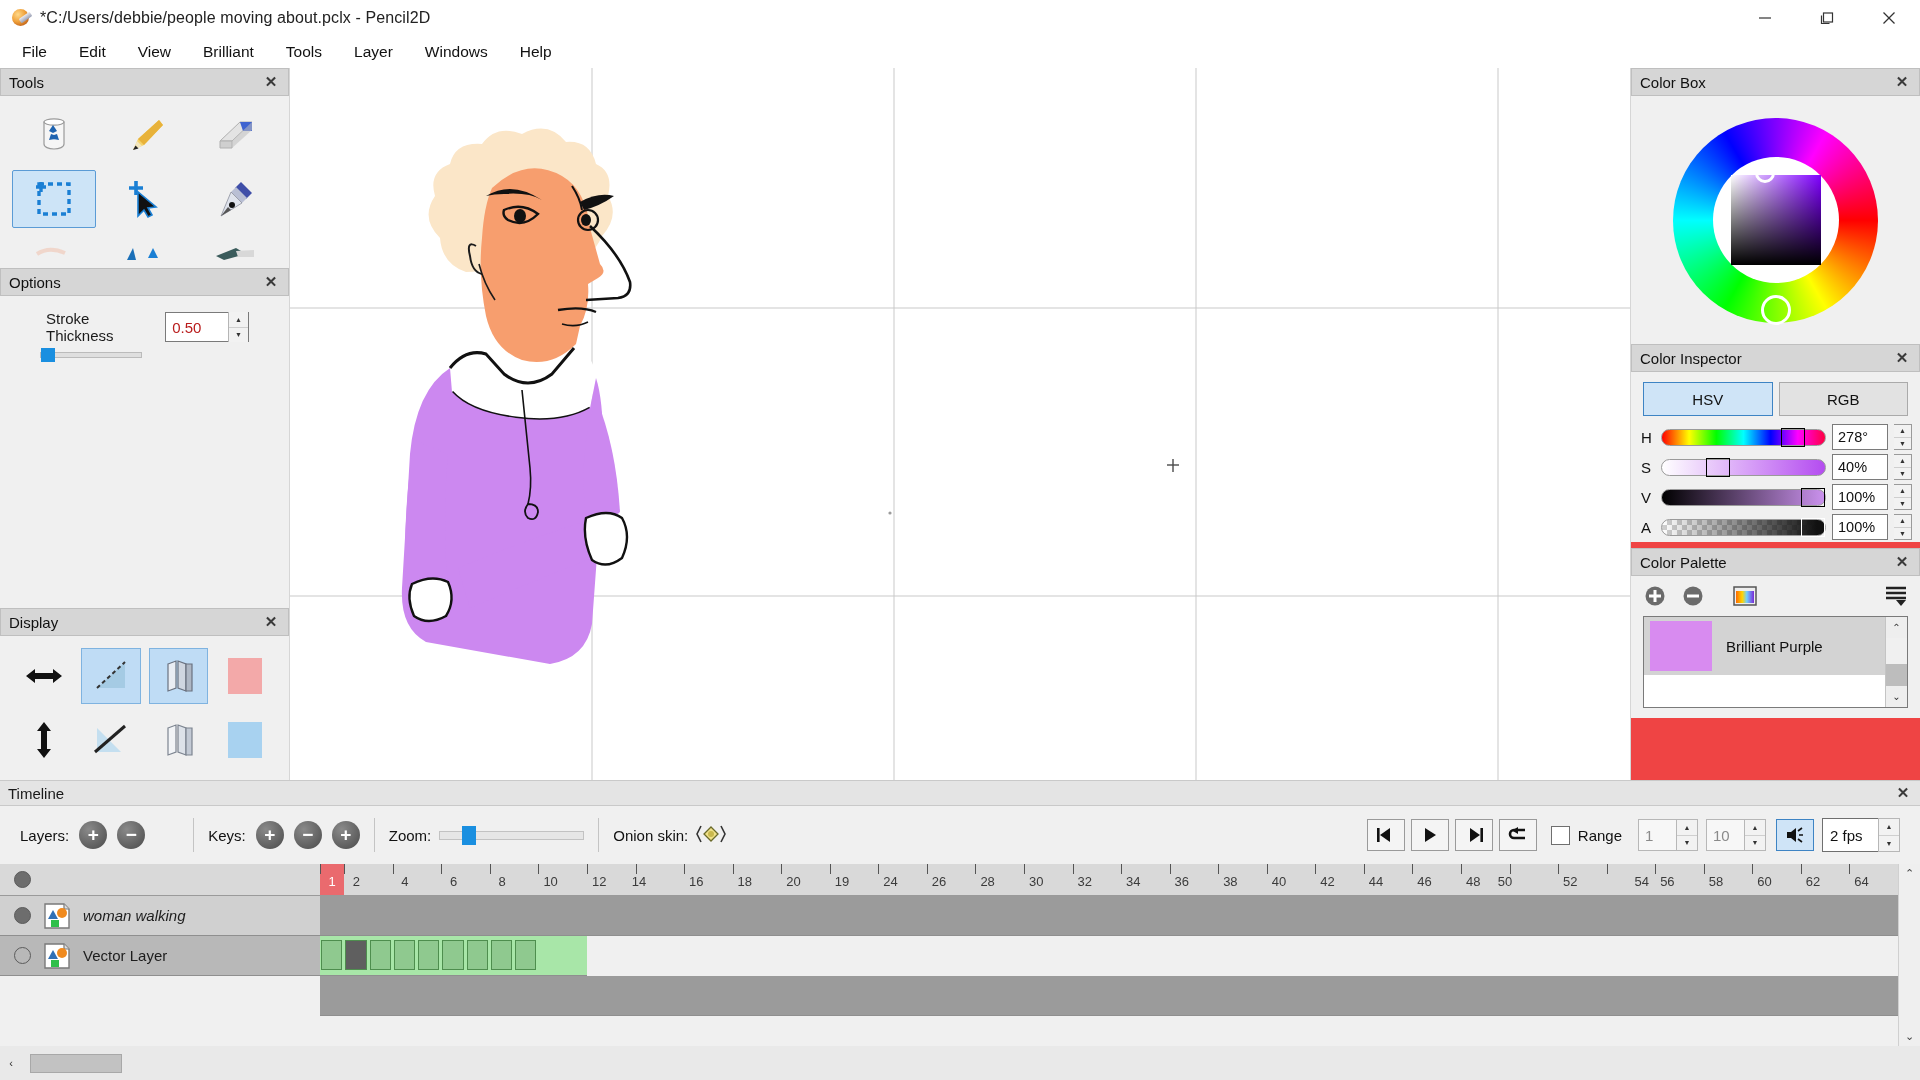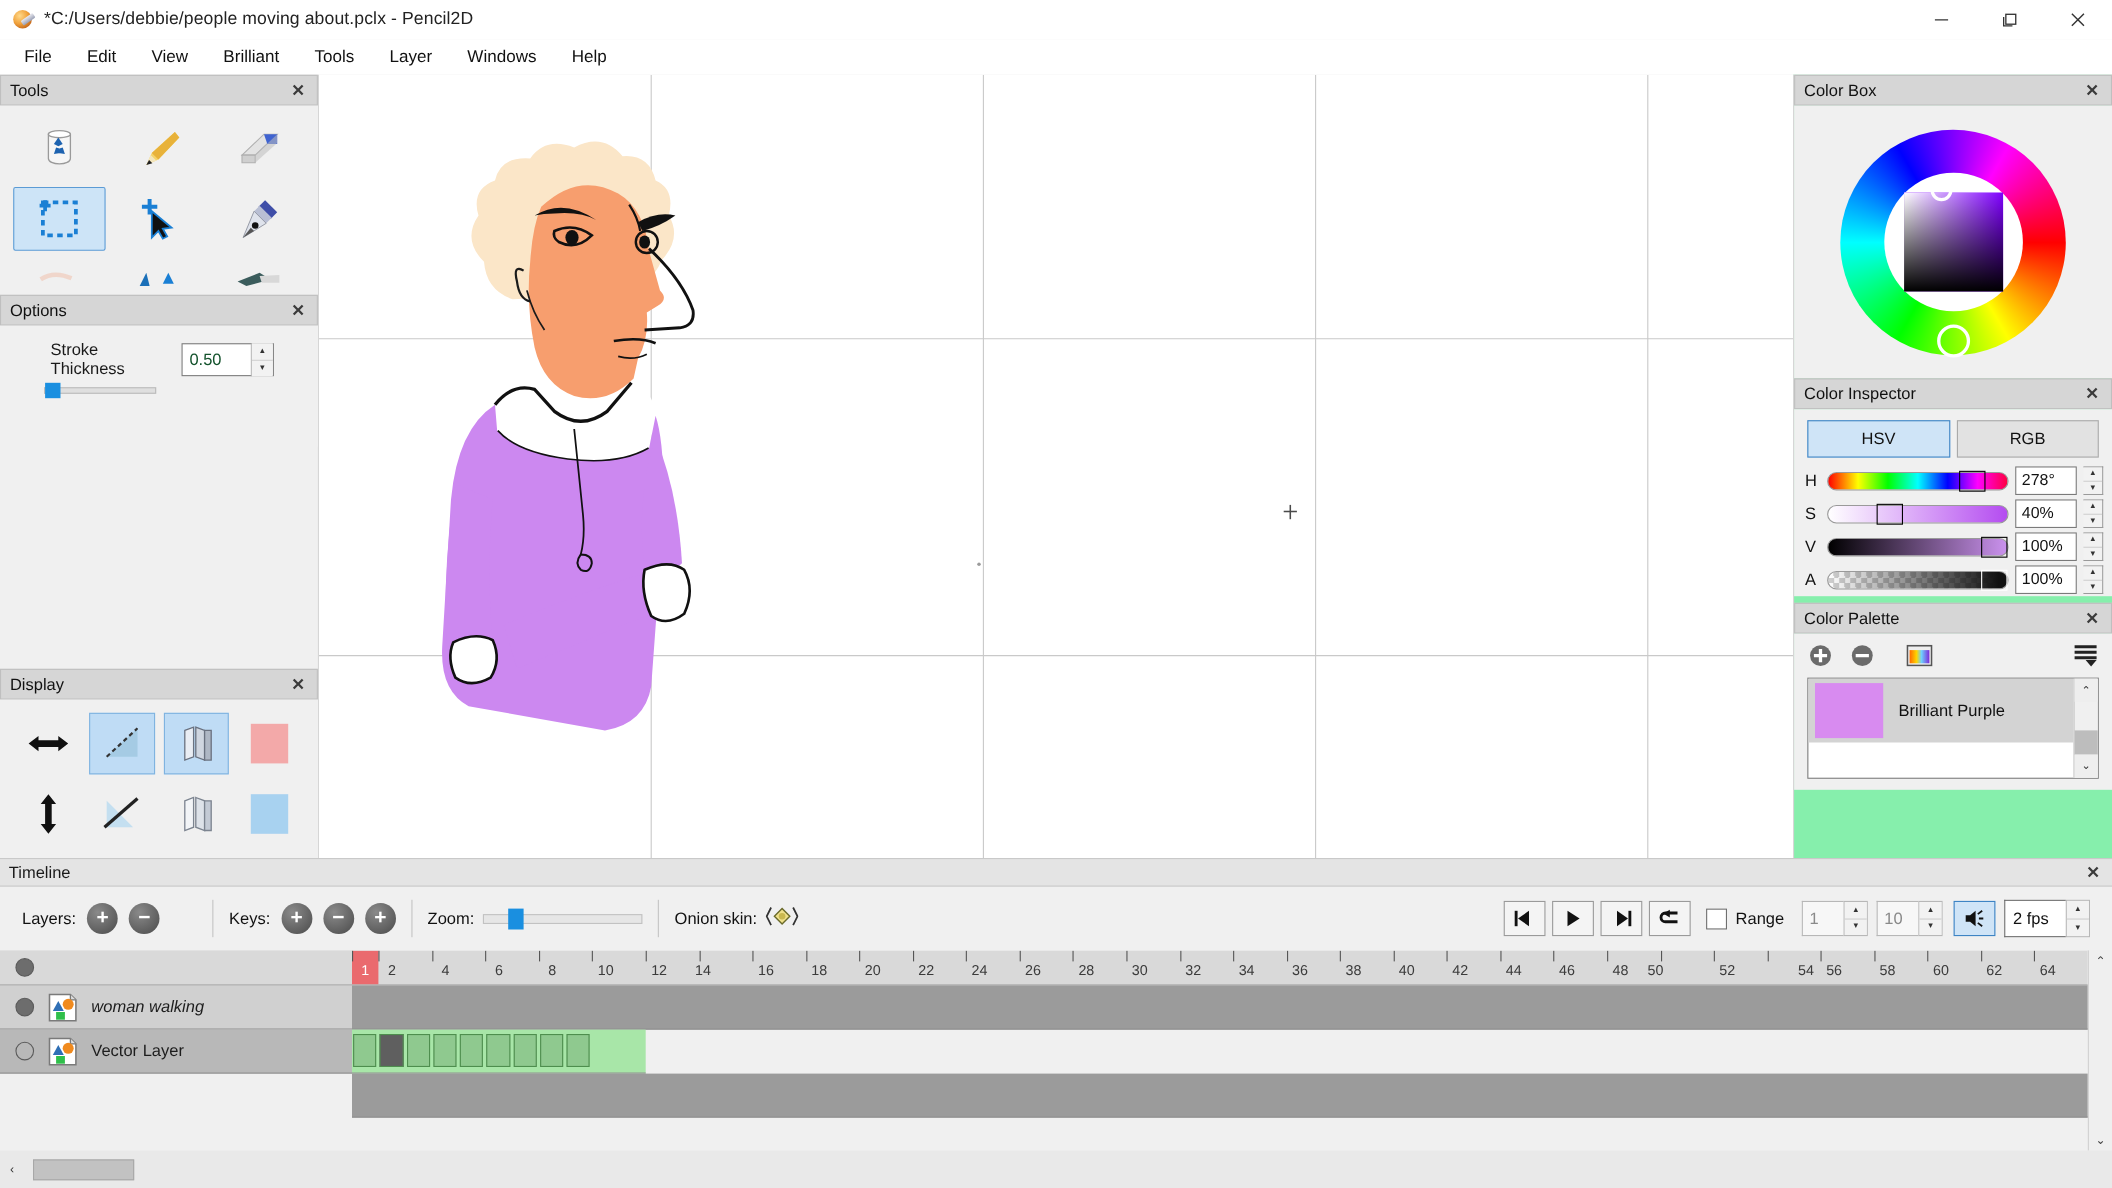--- a/index.html
+++ b/index.html
@@ -22,41 +22,41 @@
   .win-btns { position:absolute; right:0; top:0; height:36px; display:flex; }
   .win-btn { width:62px; height:36px; display:flex; align-items:center; justify-content:center; font-size:17px; color:#333; }
   
   .menubar { height:32px; background:#ffffff; display:flex; align-items:center; padding-left:6px; }
   .menu-item { padding:4px 16px; font-size:15.5px; color:#111; }
   
   .main { display:flex; height:712px; background:#f0f0f0; }
   
   .dock-left { width:290px; flex:none; background:#f0f0f0; display:flex; flex-direction:column;
                border-right:1px solid #d6d6d6; }
-  .dock-right { width:290px; flex:none; background:#86efac; display:flex; flex-direction:column;
+  .dock-right { width:290px; flex:none; background:#ef4444; display:flex; flex-direction:column;
                 border-left:1px solid #d6d6d6; }
   .panel-title { height:28px; background:#d6d6d6; border:1px solid #bfbfbf;
       display:flex; align-items:center; padding:0 8px; font-size:15px; color:#111; }
   .panel-title .ttl { flex:1; }
   .panel-x { width:18px; height:18px; display:flex; align-items:center; justify-content:center;
       font-size:15px; color:#3a3a3a; font-weight:bold; }
   .panel-body { background:#f0f0f0; }
   
   .tools-grid { display:grid; grid-template-columns:repeat(3,1fr); gap:6px; padding:10px 12px 0 12px; }
   .tool-cell { height:58px; display:flex; align-items:center; justify-content:center; border:1px solid transparent; border-radius:2px; }
   .tool-cell.sel { background:#cde4f7; border-color:#5b9bd5; }
   .tools-clip { height:172px; overflow:hidden; }
   
   .ticon { width:46px; height:46px; display:block; }
   
   .opt-row { display:flex; align-items:center; padding:14px 14px 0 14px; gap:10px; }
   .opt-label { font-size:15px; color:#1a1a1a; }
   .spin { width:88px; height:30px; border:1px solid #7a7a7a; background:#fff; display:flex; align-items:center; }
   .spin input { border:0; outline:0; width:100%; height:100%; padding-left:6px; font-size:15px;
-      font-family:"Liberation Sans", sans-serif; background:transparent; color:#14532d; }
+      font-family:"Liberation Sans", sans-serif; background:transparent; color:#b91c1c; }
   .spin-btns { width:20px; height:30px; border-left:1px solid #b5b5b5; display:flex; flex-direction:column; flex:none; }
   .spin-b { flex:1; display:flex; align-items:center; justify-content:center; background:#f2f2f2; font-size:7px; color:#333; }
   .spin-b+.spin-b { border-top:1px solid #cfcfcf; }
   .slider-wrap { width:110px; padding-left:8px; }
   .slider-track { height:6px; background:#dfdfdf; border:1px solid #bbb; position:relative; }
   .slider-handle { position:absolute; width:14px; height:14px; top:-5px; background:#1a8fe0; }
   
   .disp-grid { display:grid; grid-template-columns:repeat(4,1fr); gap:8px; padding:12px 14px; }
   .disp-cell { height:56px; display:flex; align-items:center; justify-content:center; border:1px solid transparent; }
   .disp-cell.sel { background:#bfdcf5; border-color:#7fb3e0; }
@@ -719,21 +719,21 @@
             <div class="rnum" style="left: 279.185px;">12</div>
             <div class="rtick" style="left: 315.6px;"></div>
             <div class="rnum" style="left: 319px;">14</div>
             <div class="rtick" style="left: 364.154px;"></div>
             <div class="rnum" style="left: 376.292px;">16</div>
             <div class="rtick" style="left: 412.708px;"></div>
             <div class="rnum" style="left: 424.846px;">18</div>
             <div class="rtick" style="left: 461.262px;"></div>
             <div class="rnum" style="left: 473.4px;">20</div>
             <div class="rtick" style="left: 509.815px;"></div>
-            <div class="rnum" style="left: 521.954px;">22</div>
+            <div class="rnum" style="left: 521.954px;">19</div>
             <div class="rtick" style="left: 558.369px;"></div>
             <div class="rnum" style="left: 570.508px;">24</div>
             <div class="rtick" style="left: 606.923px;"></div>
             <div class="rnum" style="left: 619.062px;">26</div>
             <div class="rtick" style="left: 655.477px;"></div>
             <div class="rnum" style="left: 667.615px;">28</div>
             <div class="rtick" style="left: 704.031px;"></div>
             <div class="rnum" style="left: 716.169px;">30</div>
             <div class="rtick" style="left: 752.585px;"></div>
             <div class="rnum" style="left: 764.723px;">32</div>

